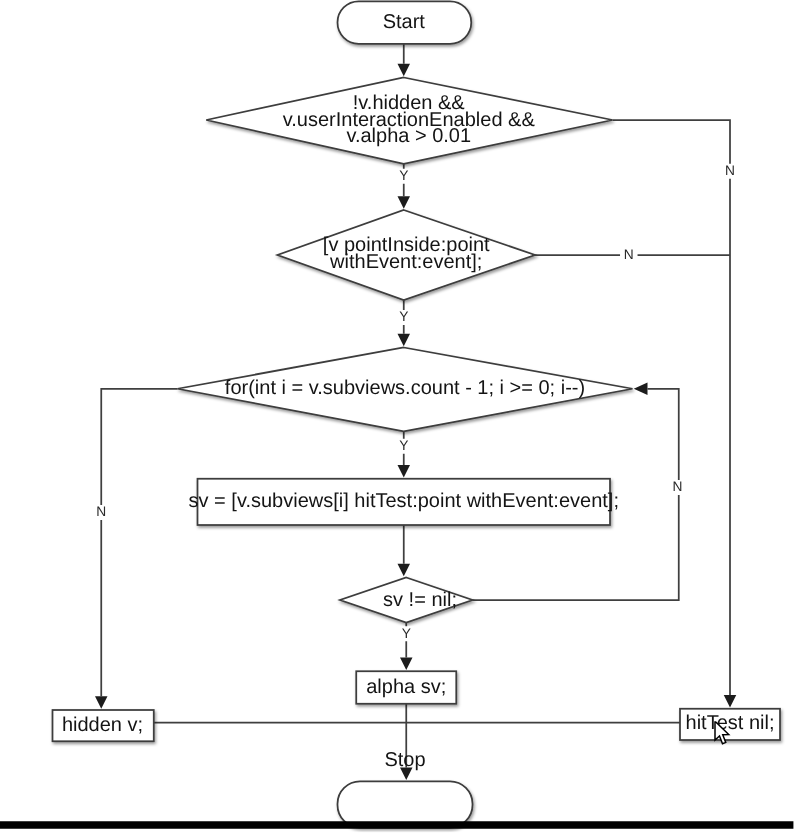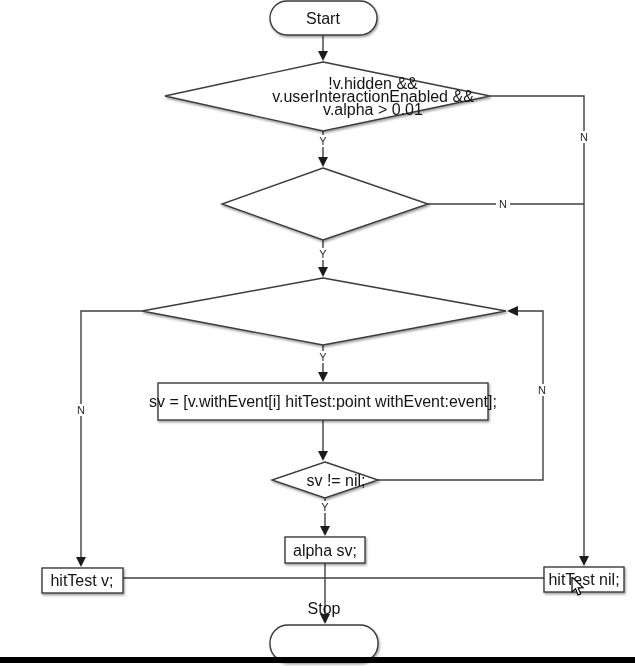--- a/index.html
+++ b/index.html
@@ -6,21 +6,21 @@
   .stage {
     position:relative; width:635px; height:666px; background:#ffffff;
     font-family:"Liberation Sans", sans-serif; overflow:hidden;
   }
   .layer { position:absolute; left:0; top:0; }
   .node-label {
     position:absolute; transform:translate(-50%,-50%);
     text-align:center; font-size:16px; line-height:13px; color:#141414;
     white-space:nowrap; z-index:3;
   }
-  .node-label.multi { white-space:pre-line;margin-left:46px; }
+  .node-label.multi { white-space:pre-line; }
   .branch-label {
     position:absolute; transform:translate(-50%,-50%);
     font-size:11px; color:#2a2a2a; background:#ffffff; padding:0 3px;
     z-index:3;
   }
   .bottom-bar {
     position:absolute; left:0; top:657px; width:635px; height:6px;
     background:#000; z-index:5;
   }
   svg .edge { stroke:#3f3f3f; stroke-width:1.4; fill:none; }
@@ -87,24 +87,27 @@
       <rect class="shape" x="42" y="568" width="81" height="25"></rect>
       <rect class="shape" x="544" y="567" width="80" height="25"></rect>
       <rect class="shape" x="270" y="625" width="108" height="37" rx="18"></rect>
     </g>
   </svg>
 
   <div class="node-label" style="left:323px; top:18px">Start</div>
   <div class="node-label multi" style="left:327px; top:96px">!v.hidden &amp;&amp;
 v.userInteractionEnabled &amp;&amp;
 v.alpha &gt; 0.01</div>
-  <div class="node-label" style="left:323px; top:401px">sv = [v.withEvent[i] hitTest:point withEvent:event];</div>
+  <div class="node-label multi" style="left:325px; top:203px">[v pointInside:point
+withEvent:event];</div>
+  <div class="node-label" style="left:324px; top:311px">for(int i = v.subviews.count - 1; i &gt;= 0; i--)</div>
+  <div class="node-label" style="left:323px; top:401px">sv = [v.subviews[i] hitTest:point withEvent:event];</div>
   <div class="node-label" style="left:336px; top:480px">sv != nil;</div>
   <div class="node-label" style="left:325px; top:550px">alpha sv;</div>
-  <div class="node-label" style="left:82px;  top:580px">hitTest v;</div>
+  <div class="node-label" style="left:82px;  top:580px">hidden v;</div>
   <div class="node-label" style="left:584px; top:579px">hitTest nil;</div>
   <div class="node-label" style="left:324px; top:608px">Stop</div>
 
   <span class="branch-label" style="left:323px; top:141px">Y</span>
   <span class="branch-label" style="left:323px; top:254px">Y</span>
   <span class="branch-label" style="left:323px; top:357px">Y</span>
   <span class="branch-label" style="left:325px; top:507px">Y</span>
   <span class="branch-label" style="left:584px; top:137px">N</span>
   <span class="branch-label" style="left:503px; top:204px">N</span>
   <span class="branch-label" style="left:81px;  top:410px">N</span>

